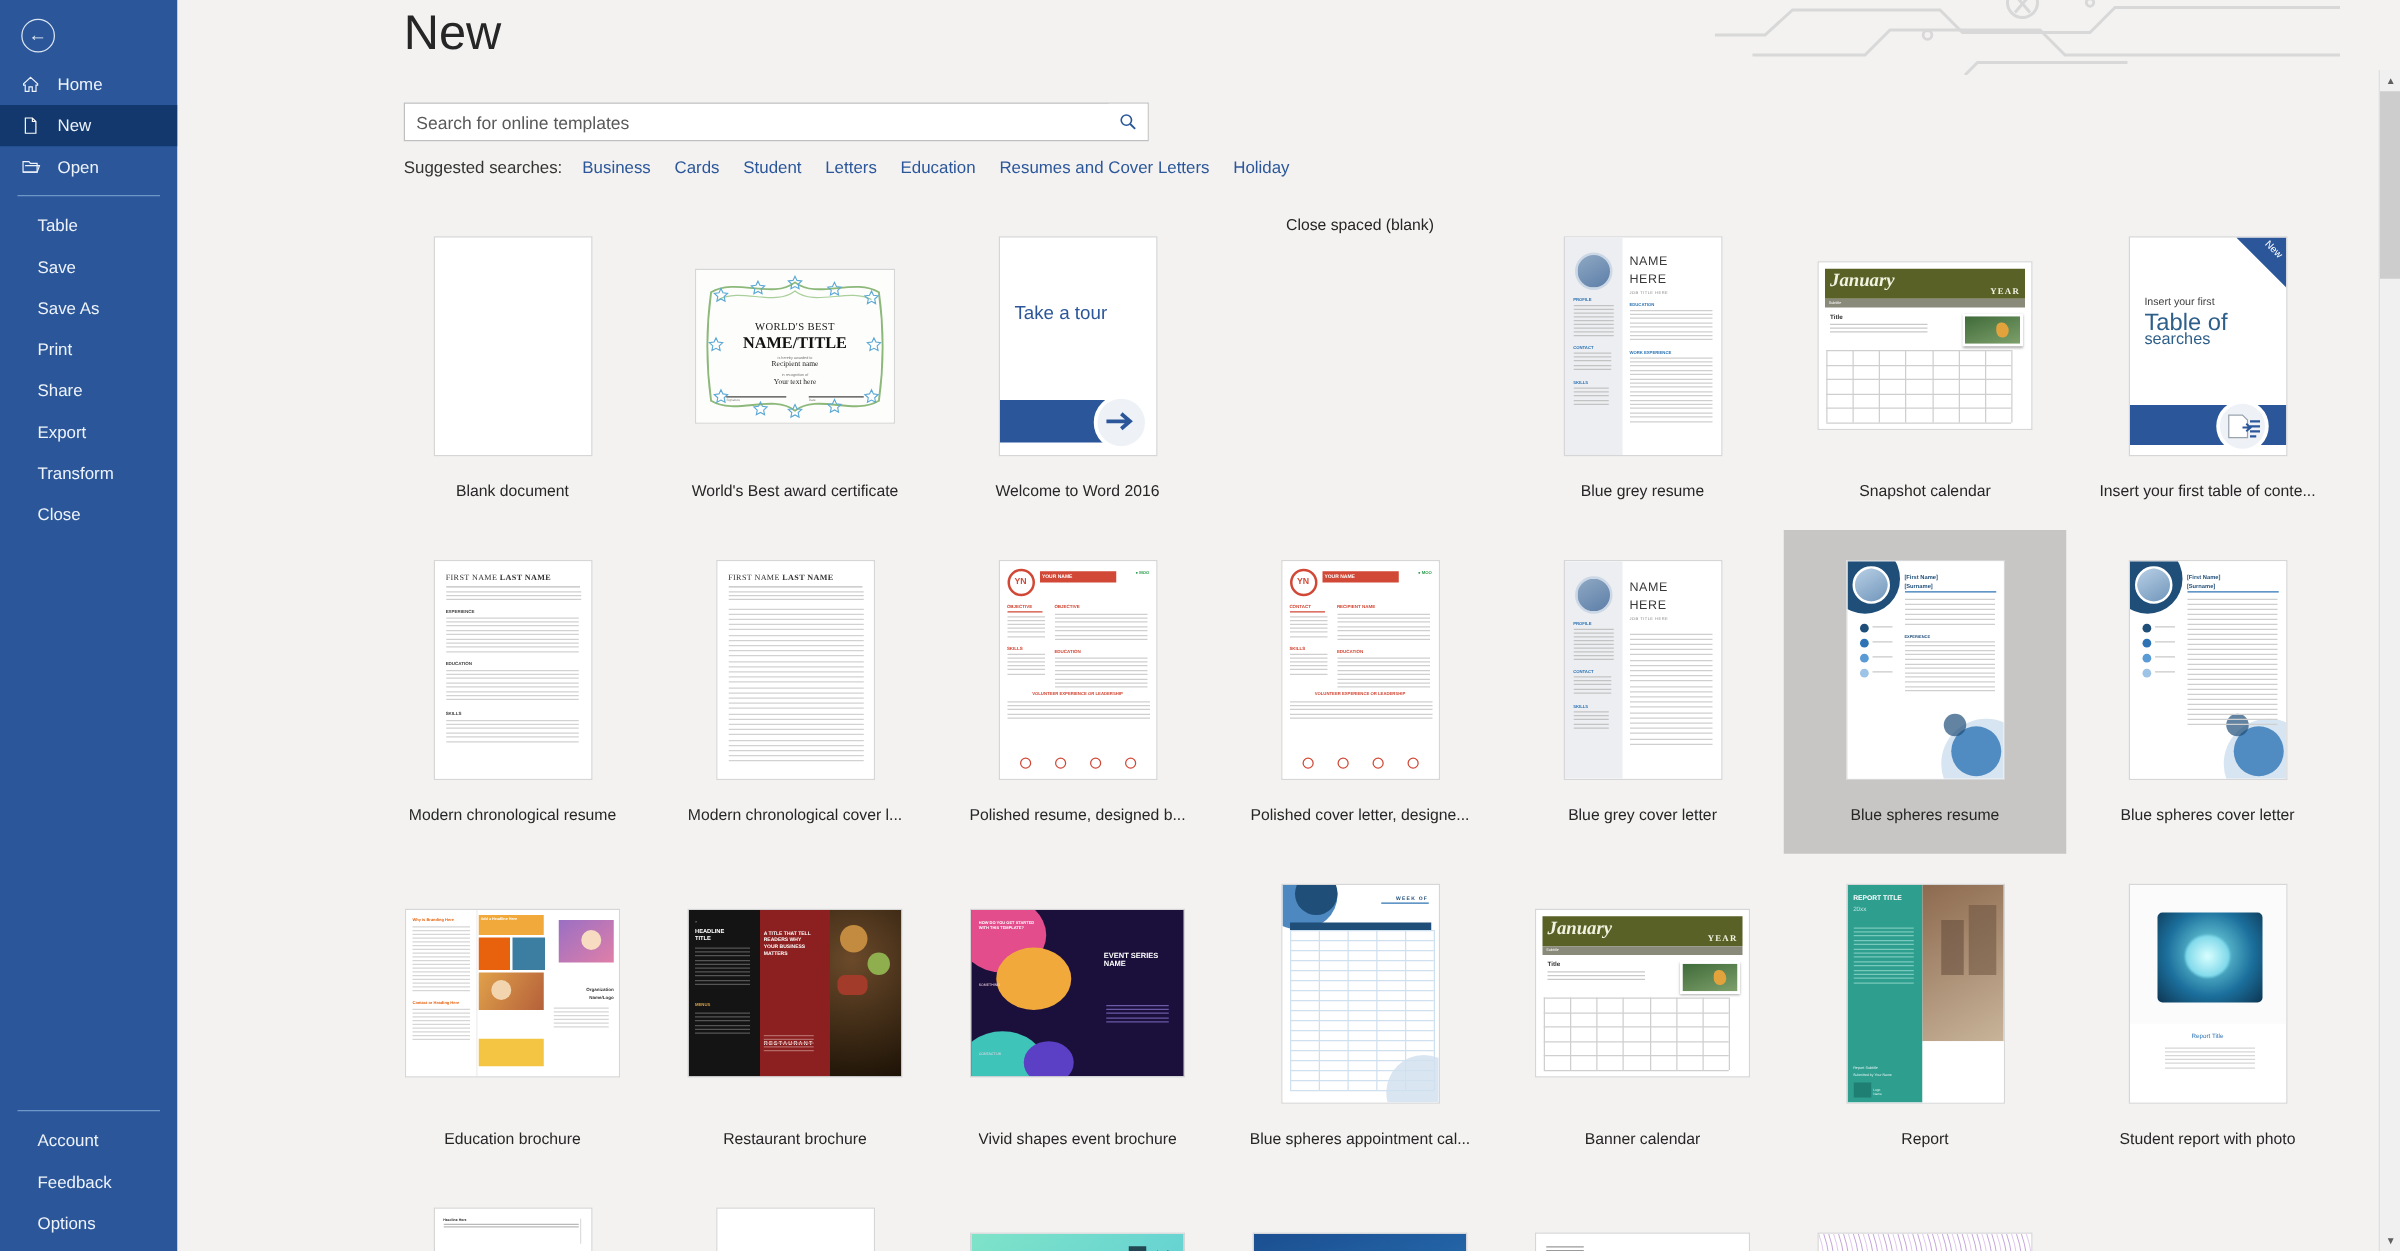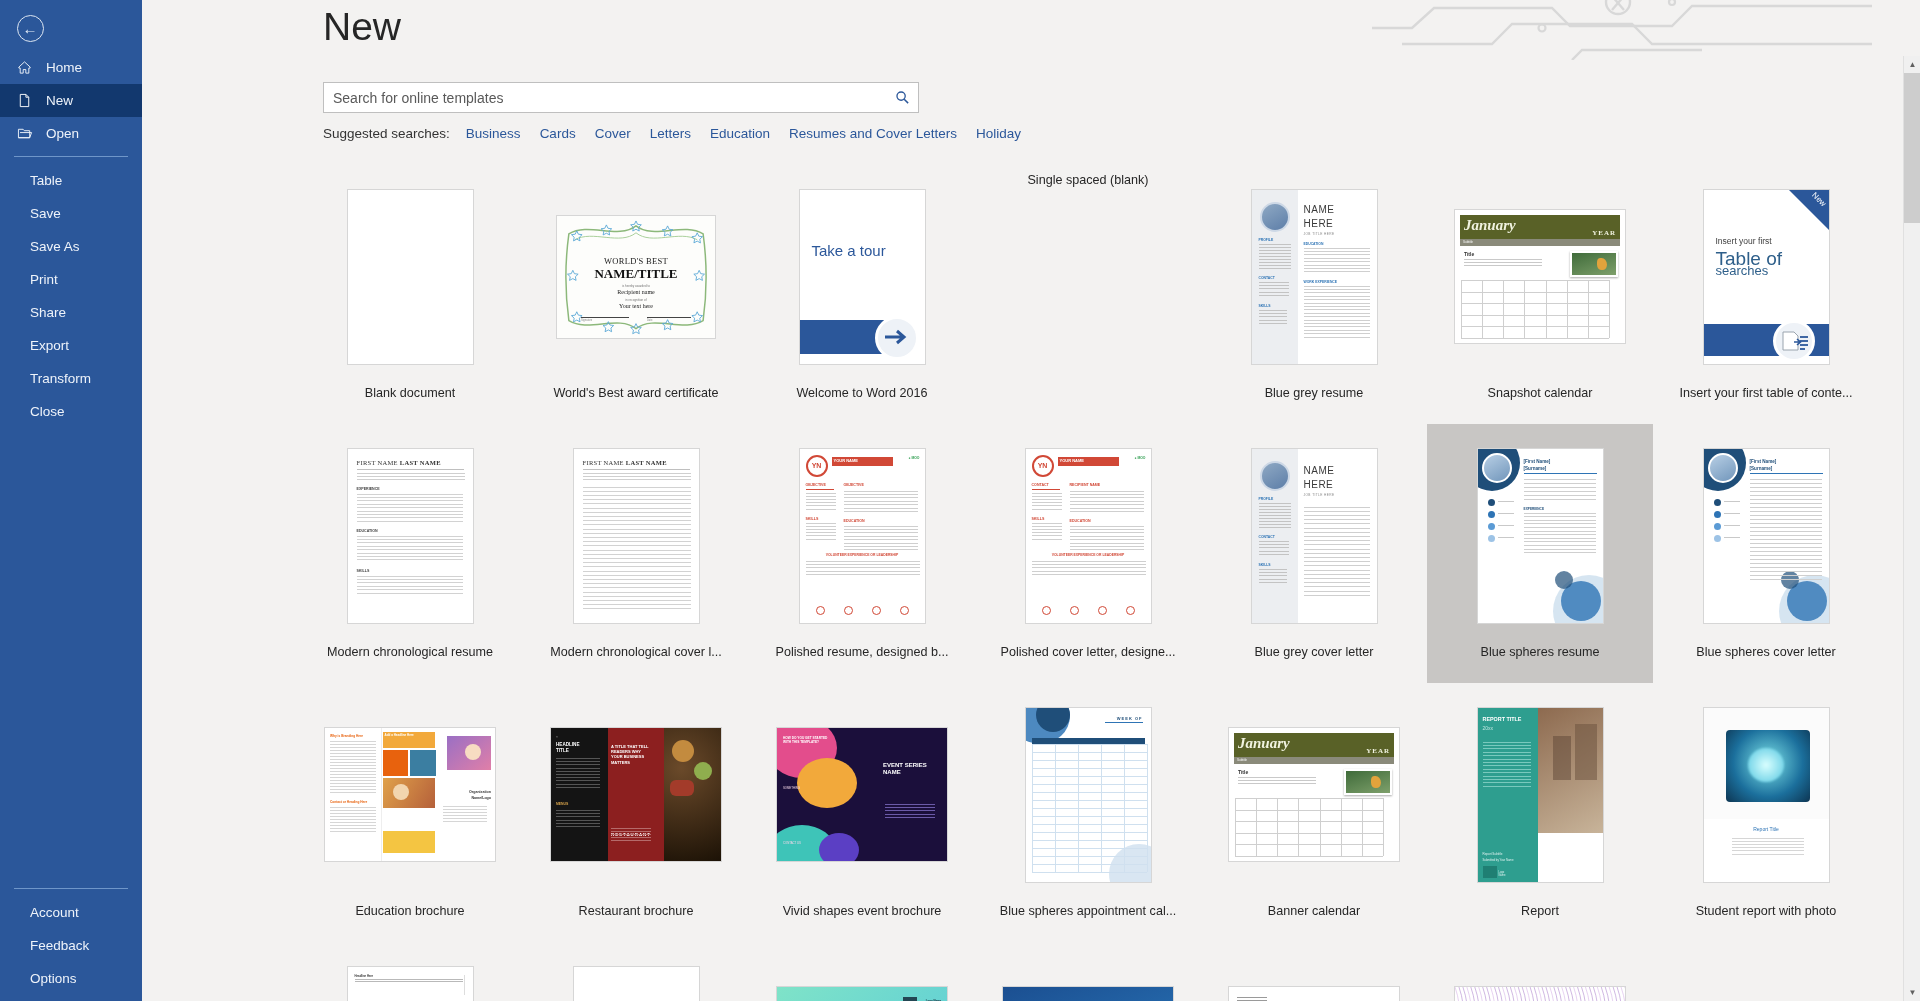--- a/index.html
+++ b/index.html
@@ -291,21 +291,21 @@
           <circle cx="6.5" cy="6.5" r="4.4" fill="none" stroke="#2b579a" stroke-width="1.4"></circle>
           <line x1="9.8" y1="9.8" x2="14" y2="14" stroke="#2b579a" stroke-width="1.6"></line>
         </svg>
       </button>
     </div>
 
     <div class="suggested">
       <span class="lbl">Suggested searches:</span>
       <a>Business</a>
       <a>Cards</a>
-      <a>Cover</a>
+      <a>Student</a>
       <a>Letters</a>
       <a>Education</a>
       <a>Resumes and Cover Letters</a>
       <a>Holiday</a>
     </div>
 
     <div class="grid-area">
       <div class="grid" id="grid">
           <div class="cell">
             <div class="thumb-holder">
@@ -358,21 +358,21 @@
         <div style="position:absolute;right:6px;bottom:4px;width:44px;height:44px;border-radius:50%;background:#eef2f7;border:3px solid #fff"></div>
         <svg style="position:absolute;right:16px;bottom:19px" width="24" height="16" viewBox="0 0 24 16">
                     <path d="M0 8 H17 M12 2 L19 8 L12 14" fill="none" stroke="#2b579a" stroke-width="3"></path>
                   </svg>
       </div>
               </div>
             </div>
             <div class="cap">Welcome to Word 2016</div>
           </div>
           <div class="cell">
-            <div class="cap">Single spaced (blank)</div>
+            <div class="cap">Close spaced (blank)</div>
           </div>
           <div class="cell">
             <div class="thumb-holder">
               <div class="thumb t-portrait">
       <div class="art" style="background:#fff">
         <div style="position:absolute;left:0;top:0;width:46px;bottom:0;background:#eceef1"></div>
         <div style="position:absolute;left:8px;top:12px;width:30px;height:30px;border-radius:50%;background:linear-gradient(150deg,#8fa9c4,#5d7ea8);border:2px solid #cdd8e6"></div>
         <div style="position:absolute;left:7px;top:48px;font-size:3.4px;color:#2e74b5;font-weight:700">PROFILE</div>
         <div style="position:absolute;left:7px;top:54px;width:32px;height:1px;background:#c3c3c3"></div>
                   <div style="position:absolute;left:7px;top:57px;width:32px;height:1px;background:#c3c3c3"></div>

